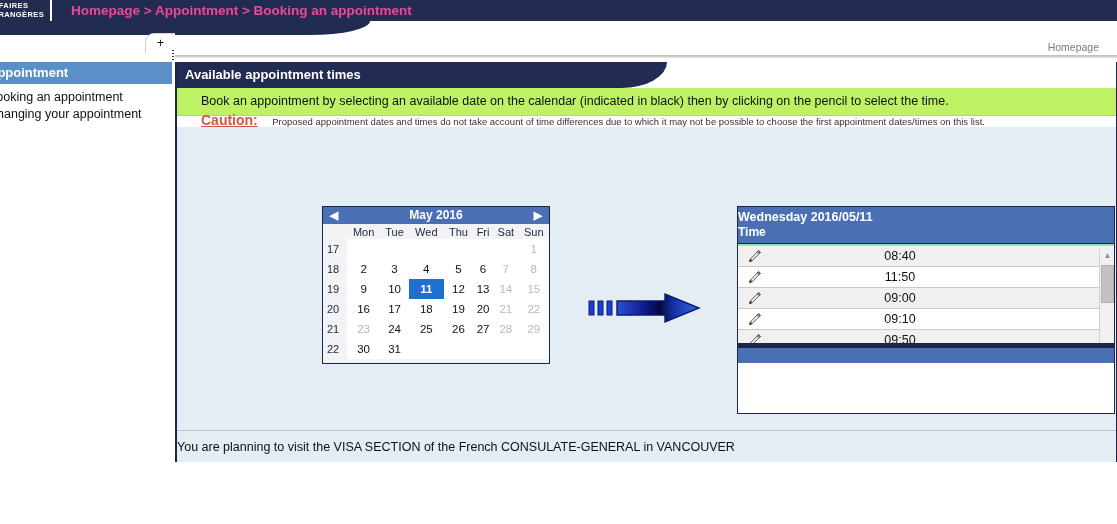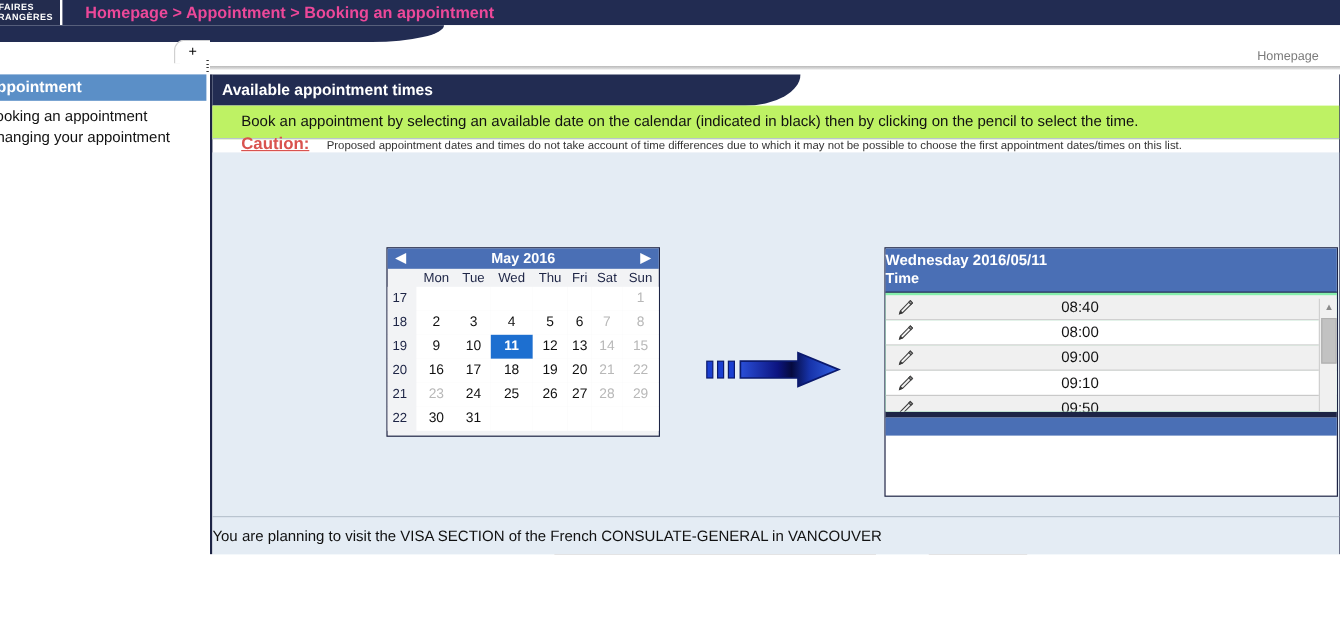--- a/index.html
+++ b/index.html
@@ -571,21 +571,21 @@
           <div id="tl-rows">
               <div class="tl-row odd"><span><svg class="tl-pencil" viewBox="0 0 16 16" xmlns="http://www.w3.org/2000/svg">
   <path d="M12.6 1.6 L14.4 3.4 L6.2 11.6 L3.6 12.6 L4.4 10.0 Z" fill="#f4f4f4" stroke="#444" stroke-width="0.9"></path>
   <path d="M12.6 1.6 L14.4 3.4 L13.1 4.7 L11.3 2.9 Z" fill="#9a9a9a" stroke="#444" stroke-width="0.9"></path>
   <path d="M4.4 10.0 L3.6 12.6 L6.2 11.6 Z" fill="#3b3b3b" stroke="#333" stroke-width="0.6"></path>
 </svg></span><span class="tl-time">08:40</span></div>
               <div class="tl-row even"><span><svg class="tl-pencil" viewBox="0 0 16 16" xmlns="http://www.w3.org/2000/svg">
   <path d="M12.6 1.6 L14.4 3.4 L6.2 11.6 L3.6 12.6 L4.4 10.0 Z" fill="#f4f4f4" stroke="#444" stroke-width="0.9"></path>
   <path d="M12.6 1.6 L14.4 3.4 L13.1 4.7 L11.3 2.9 Z" fill="#9a9a9a" stroke="#444" stroke-width="0.9"></path>
   <path d="M4.4 10.0 L3.6 12.6 L6.2 11.6 Z" fill="#3b3b3b" stroke="#333" stroke-width="0.6"></path>
-</svg></span><span class="tl-time">08:00</span></div>
+</svg></span><span class="tl-time">11:50</span></div>
               <div class="tl-row odd"><span><svg class="tl-pencil" viewBox="0 0 16 16" xmlns="http://www.w3.org/2000/svg">
   <path d="M12.6 1.6 L14.4 3.4 L6.2 11.6 L3.6 12.6 L4.4 10.0 Z" fill="#f4f4f4" stroke="#444" stroke-width="0.9"></path>
   <path d="M12.6 1.6 L14.4 3.4 L13.1 4.7 L11.3 2.9 Z" fill="#9a9a9a" stroke="#444" stroke-width="0.9"></path>
   <path d="M4.4 10.0 L3.6 12.6 L6.2 11.6 Z" fill="#3b3b3b" stroke="#333" stroke-width="0.6"></path>
 </svg></span><span class="tl-time">09:00</span></div>
               <div class="tl-row even"><span><svg class="tl-pencil" viewBox="0 0 16 16" xmlns="http://www.w3.org/2000/svg">
   <path d="M12.6 1.6 L14.4 3.4 L6.2 11.6 L3.6 12.6 L4.4 10.0 Z" fill="#f4f4f4" stroke="#444" stroke-width="0.9"></path>
   <path d="M12.6 1.6 L14.4 3.4 L13.1 4.7 L11.3 2.9 Z" fill="#9a9a9a" stroke="#444" stroke-width="0.9"></path>
   <path d="M4.4 10.0 L3.6 12.6 L6.2 11.6 Z" fill="#3b3b3b" stroke="#333" stroke-width="0.6"></path>
 </svg></span><span class="tl-time">09:10</span></div>

